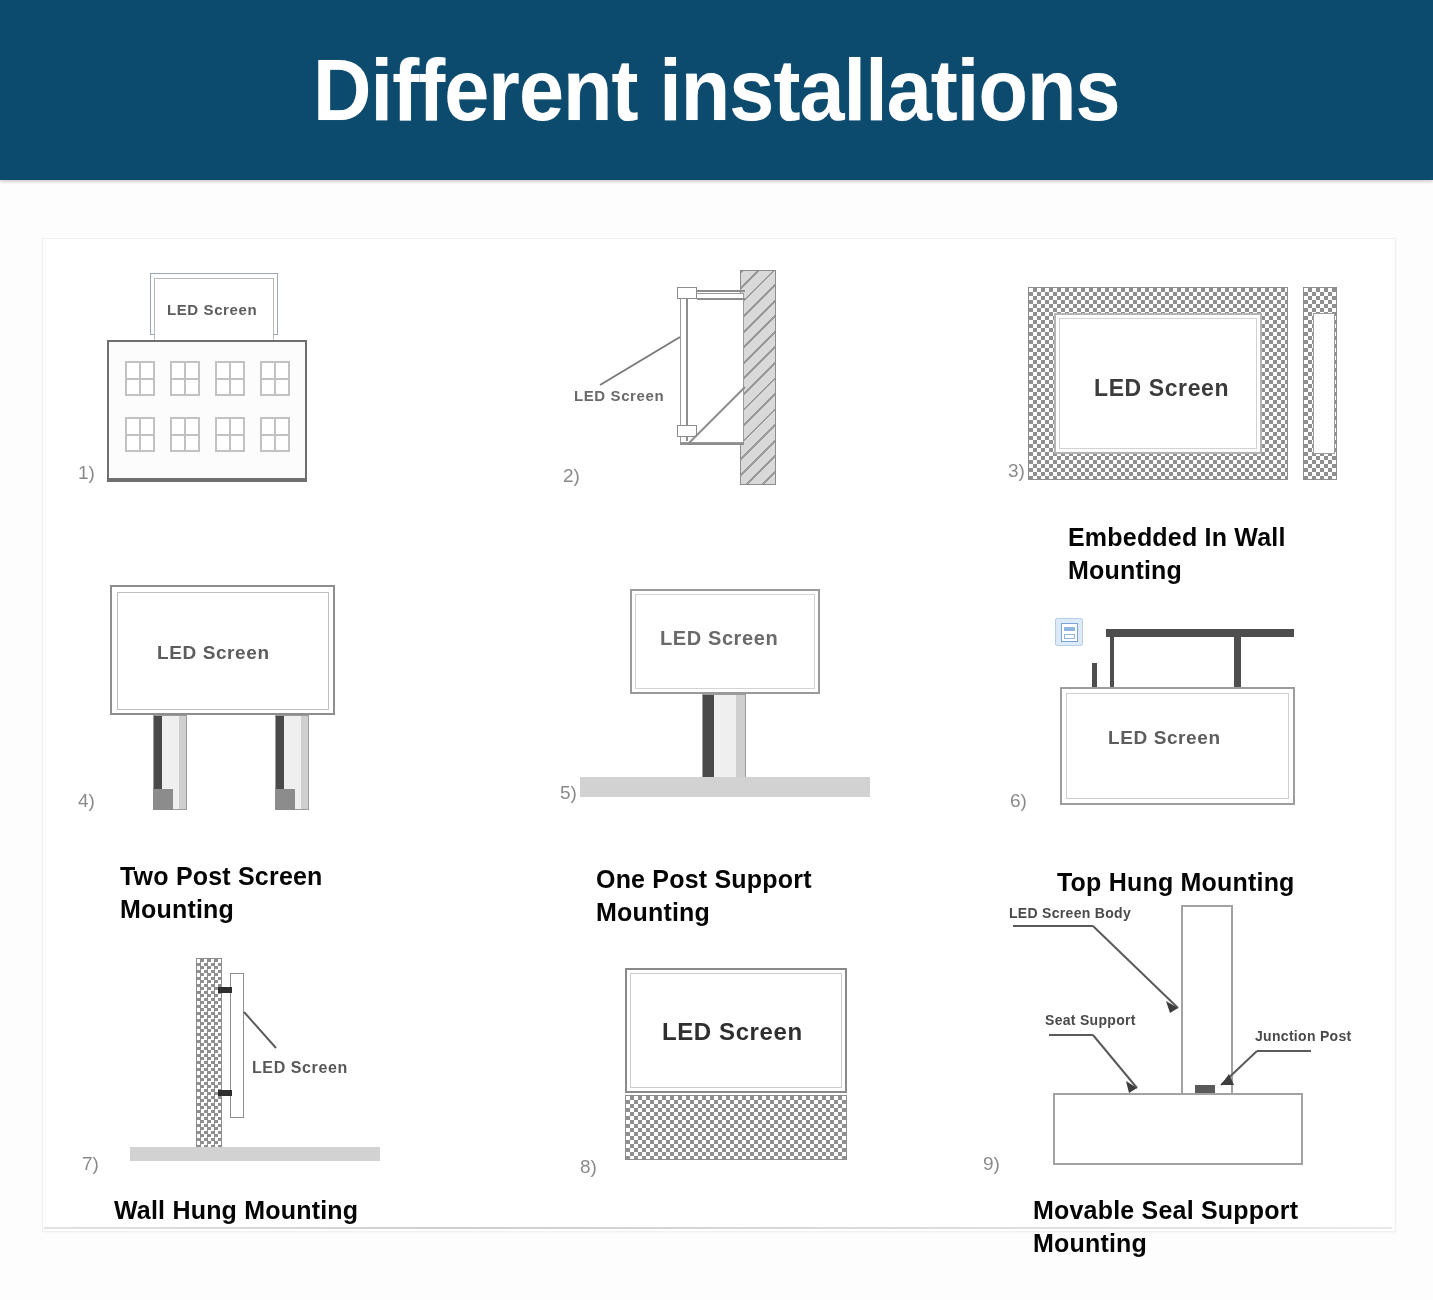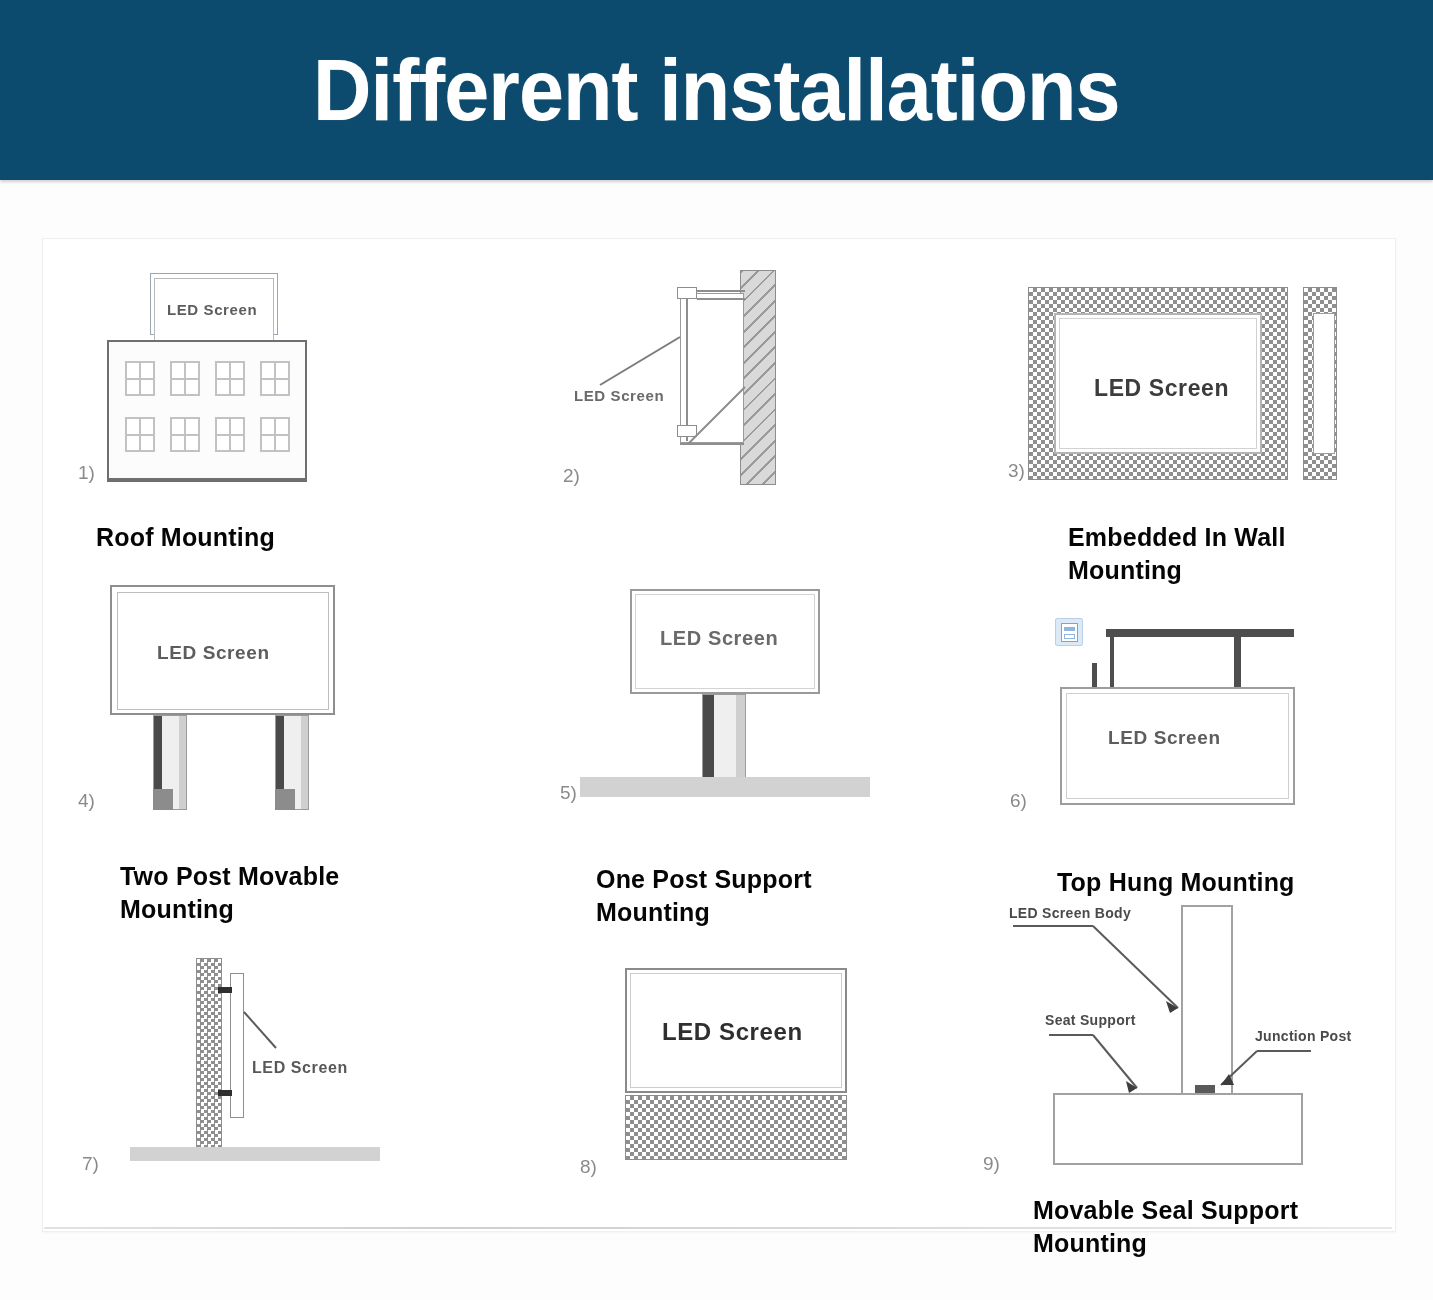--- a/index.html
+++ b/index.html
@@ -140,21 +140,20 @@
     <div class="window" style="left:95px;top:96px;width:30px;height:35px;"></div>
     <div class="window" style="left:140px;top:96px;width:30px;height:35px;"></div>
     <div class="window" style="left:185px;top:96px;width:30px;height:35px;"></div>
 
     <div class="window" style="left:50px;top:152px;width:30px;height:35px;"></div>
     <div class="window" style="left:95px;top:152px;width:30px;height:35px;"></div>
     <div class="window" style="left:140px;top:152px;width:30px;height:35px;"></div>
     <div class="window" style="left:185px;top:152px;width:30px;height:35px;"></div>
     <div class="num" style="left:3px;top:197px;">1)</div>
   </div>
-  <div class="caption" style="left:96px;top:521px;width:380px;">Roof Mounting</div>
 
   <div class="cell" style="left:560px;top:265px;width:400px;height:300px;">
 
     <div class="hatch" style="position:absolute;left:180px;top:5px;width:36px;height:215px;"></div>
 
     <div class="box" style="left:120px;top:28px;width:64px;height:150px;border:1px solid #9b9b9b;background:#fff;box-sizing:border-box;"></div>
     <div class="ln" style="left:126px;top:30px;width:2px;height:146px;"></div>
 
     <div class="box" style="left:117px;top:22px;width:20px;height:12px;border:1px solid #8d8d8d;background:#fff;box-sizing:border-box;"></div>
     <div class="ln" style="left:137px;top:25px;width:48px;height:2px;"></div>
@@ -190,21 +189,21 @@
   <div class="cell" style="left:75px;top:580px;width:400px;height:260px;">
     <div class="box" style="left:35px;top:5px;width:225px;height:130px;border:2px solid #8e8e8e;background:#fff;box-sizing:border-box;"></div>
     <div class="box" style="left:42px;top:12px;width:212px;height:118px;border:1px solid #bdbdbd;background:#fff;box-sizing:border-box;"></div>
     <div class="scr-label" style="left:82px;top:62px;font-size:19px;color:#5d5d5d;">LED Screen</div>
     <div class="post" style="left:78px;top:135px;width:34px;height:95px;"></div>
     <div class="post" style="left:200px;top:135px;width:34px;height:95px;"></div>
     <div class="box" style="left:78px;top:209px;width:20px;height:21px;background:#8c8c8c;"></div>
     <div class="box" style="left:200px;top:209px;width:20px;height:21px;background:#8c8c8c;"></div>
     <div class="num" style="left:3px;top:210px;">4)</div>
   </div>
-  <div class="caption" style="left:120px;top:860px;width:400px;">Two Post Movable
+  <div class="caption" style="left:120px;top:860px;width:400px;">Two Post Screen
 Mounting</div>
 
   <div class="cell" style="left:560px;top:585px;width:420px;height:240px;">
     <div class="box" style="left:70px;top:4px;width:190px;height:105px;border:2px solid #9a9a9a;background:#fff;box-sizing:border-box;"></div>
     <div class="box" style="left:75px;top:9px;width:180px;height:95px;border:1px solid #d3d3d3;background:#fff;box-sizing:border-box;"></div>
     <div class="scr-label" style="left:100px;top:42px;font-size:20px;color:#6a6a6a;">LED Screen</div>
     <div class="post" style="left:142px;top:109px;width:44px;height:85px;"></div>
     <div class="ground" style="left:20px;top:192px;width:290px;height:20px;"></div>
     <div class="num" style="left:0px;top:197px;">5)</div>
   </div>
@@ -233,20 +232,21 @@
     <div class="box" style="left:130px;top:33px;width:14px;height:145px;border:1px solid #8f8f8f;background:#fff;box-sizing:border-box;"></div>
     <div class="box" style="left:118px;top:47px;width:14px;height:6px;background:#2f2f2f;"></div>
     <div class="box" style="left:118px;top:150px;width:14px;height:6px;background:#2f2f2f;"></div>
     <svg style="left:0;top:0;width:300px;height:240px;">
       <line x1="144" y1="72" x2="176" y2="108" stroke="#5c5c5c" stroke-width="2"></line>
     </svg>
     <div class="scr-label" style="left:152px;top:119px;font-size:16px;color:#585858;">LED Screen</div>
     <div class="ground" style="left:30px;top:207px;width:250px;height:14px;"></div>
     <div class="num" style="left:-18px;top:213px;">7)</div>
   </div>
+  <div class="caption" style="left:114px;top:1194px;width:400px;">Wall Hung Mounting</div>
 
   <div class="cell" style="left:580px;top:950px;width:420px;height:240px;">
     <div class="box" style="left:45px;top:18px;width:222px;height:125px;border:2px solid #8a8a8a;background:#fff;box-sizing:border-box;"></div>
     <div class="box" style="left:50px;top:23px;width:212px;height:115px;border:1px solid #cccccc;background:#fff;box-sizing:border-box;"></div>
     <div class="scr-label" style="left:82px;top:68px;font-size:24px;color:#2f2f2f;">LED Screen</div>
     <div class="dots" style="position:absolute;left:45px;top:145px;width:222px;height:65px;"></div>
     <div class="num" style="left:0px;top:206px;">8)</div>
   </div>
 
   <div class="cell" style="left:995px;top:895px;width:430px;height:280px;">

